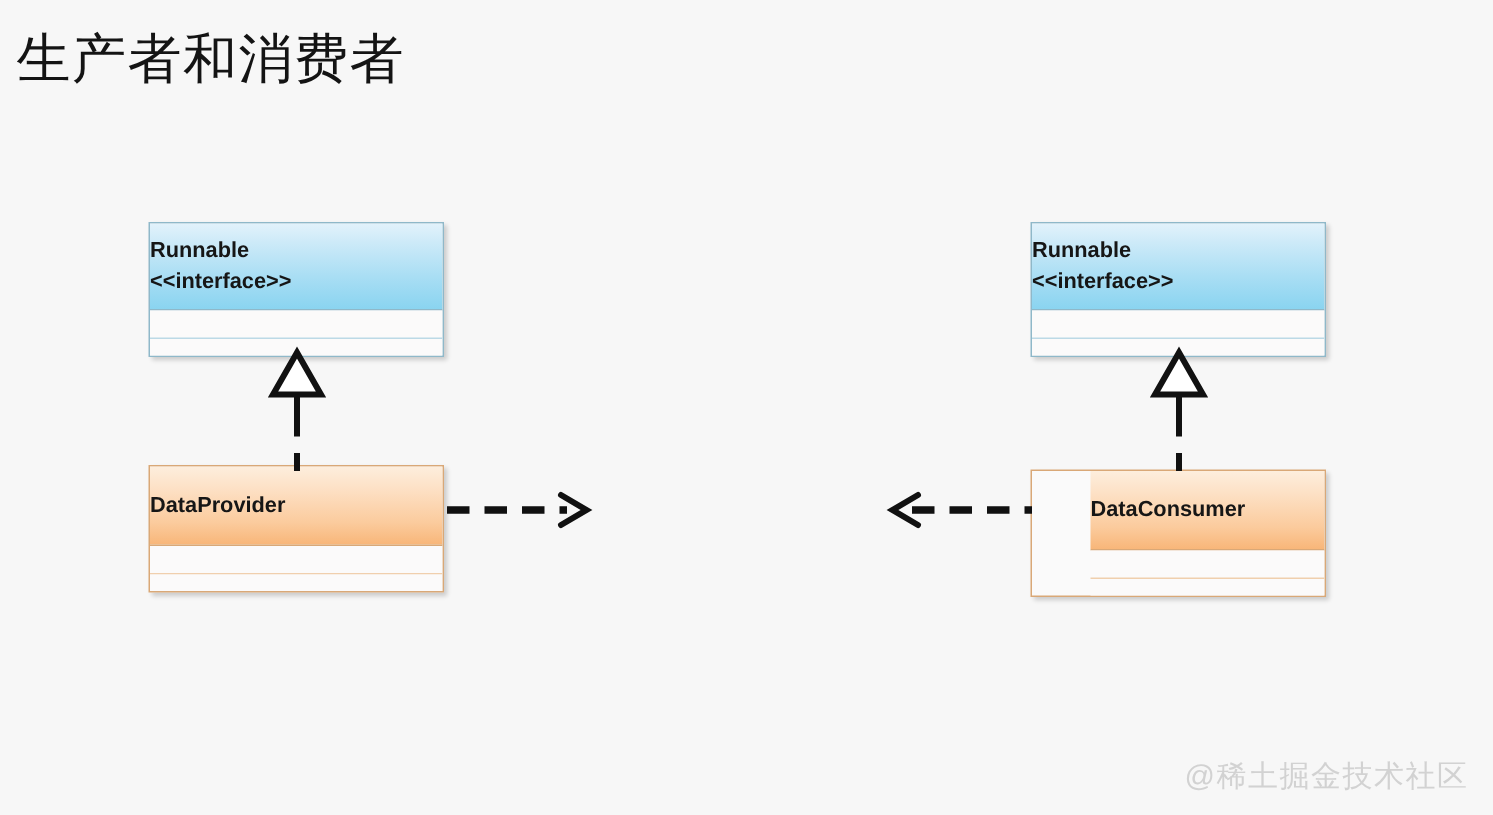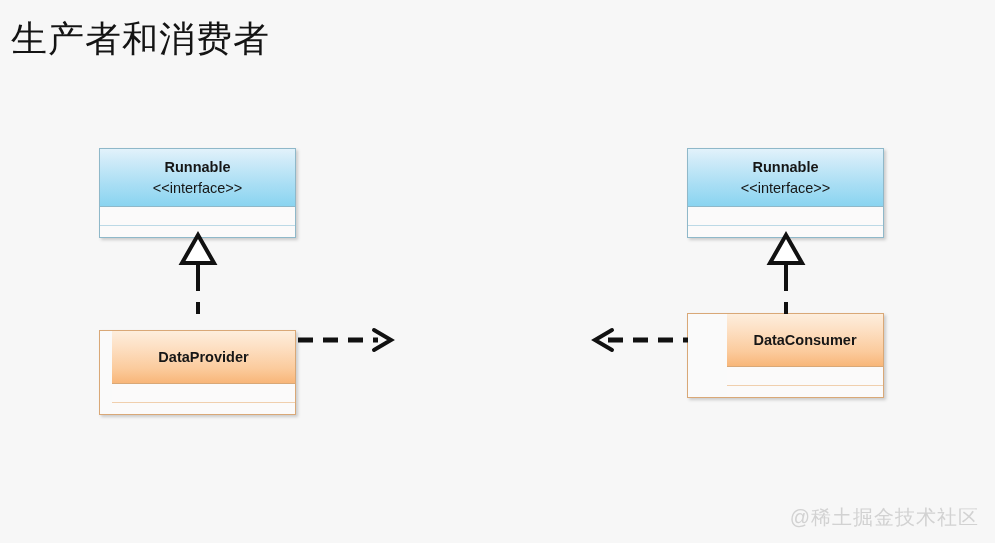--- a/index.html
+++ b/index.html
@@ -48,21 +48,21 @@
   }
   .uml-box.entity {
     border-color: #d9a877;
   }
 
   .uml-header {
     box-sizing: border-box;
     width: 100%;
     display: flex;
     flex-direction: column;
-    align-items: center;
+    align-items: flex-start;
     justify-content: center;
     text-align: center;
     font-weight: bold;
     color: #161616;
     font-size: 14.5px;
     line-height: 21px;
   }
   .uml-box.iface .uml-header {
     background: linear-gradient(to bottom, #e2f2fb 0%, #cdeaf8 22%, #a9def4 62%, #8ad4f0 100%);
     border-bottom: 1px solid #8fb8c9;
@@ -87,21 +87,21 @@
     border-bottom: none;
   }
   .uml-box.entity .uml-compartment {
     border-bottom: 1px solid #f0cfad;
   }
   .uml-box.entity .uml-compartment:last-child {
     border-bottom: none;
   }
 
   .stereotype {
-    font-weight: normal;
+    font-weight: bold;
     font-size: 14.5px;
   }
 
   
   .conn {
     position: absolute;
     pointer-events: none;
   }
   .conn svg { display: block; overflow: visible; }
 
@@ -134,21 +134,21 @@
 
   <div class="uml-box iface" style="left:687px; top:148px; width:197px; height:90px;">
     <div class="uml-header">
       <div>Runnable</div>
       <div class="stereotype">&lt;&lt;interface&gt;&gt;</div>
     </div>
     <div class="uml-compartment"></div>
     <div class="uml-compartment"></div>
   </div>
 
-  <div class="uml-box entity" style="left:99px; top:330px; width:197px; height:85px;padding-left:12px;">
+  <div class="uml-box entity" style="left:99px; top:310px; width:197px; height:85px;">
     <div class="uml-header" style="height:53px;">
       <div>DataProvider</div>
     </div>
     <div class="uml-compartment"></div>
     <div class="uml-compartment"></div>
   </div>
 
 
   <div class="uml-box entity" style="left:687px; top:313px; width:197px; height:85px;padding-left:39px;">
     <div class="uml-header" style="height:53px;">

